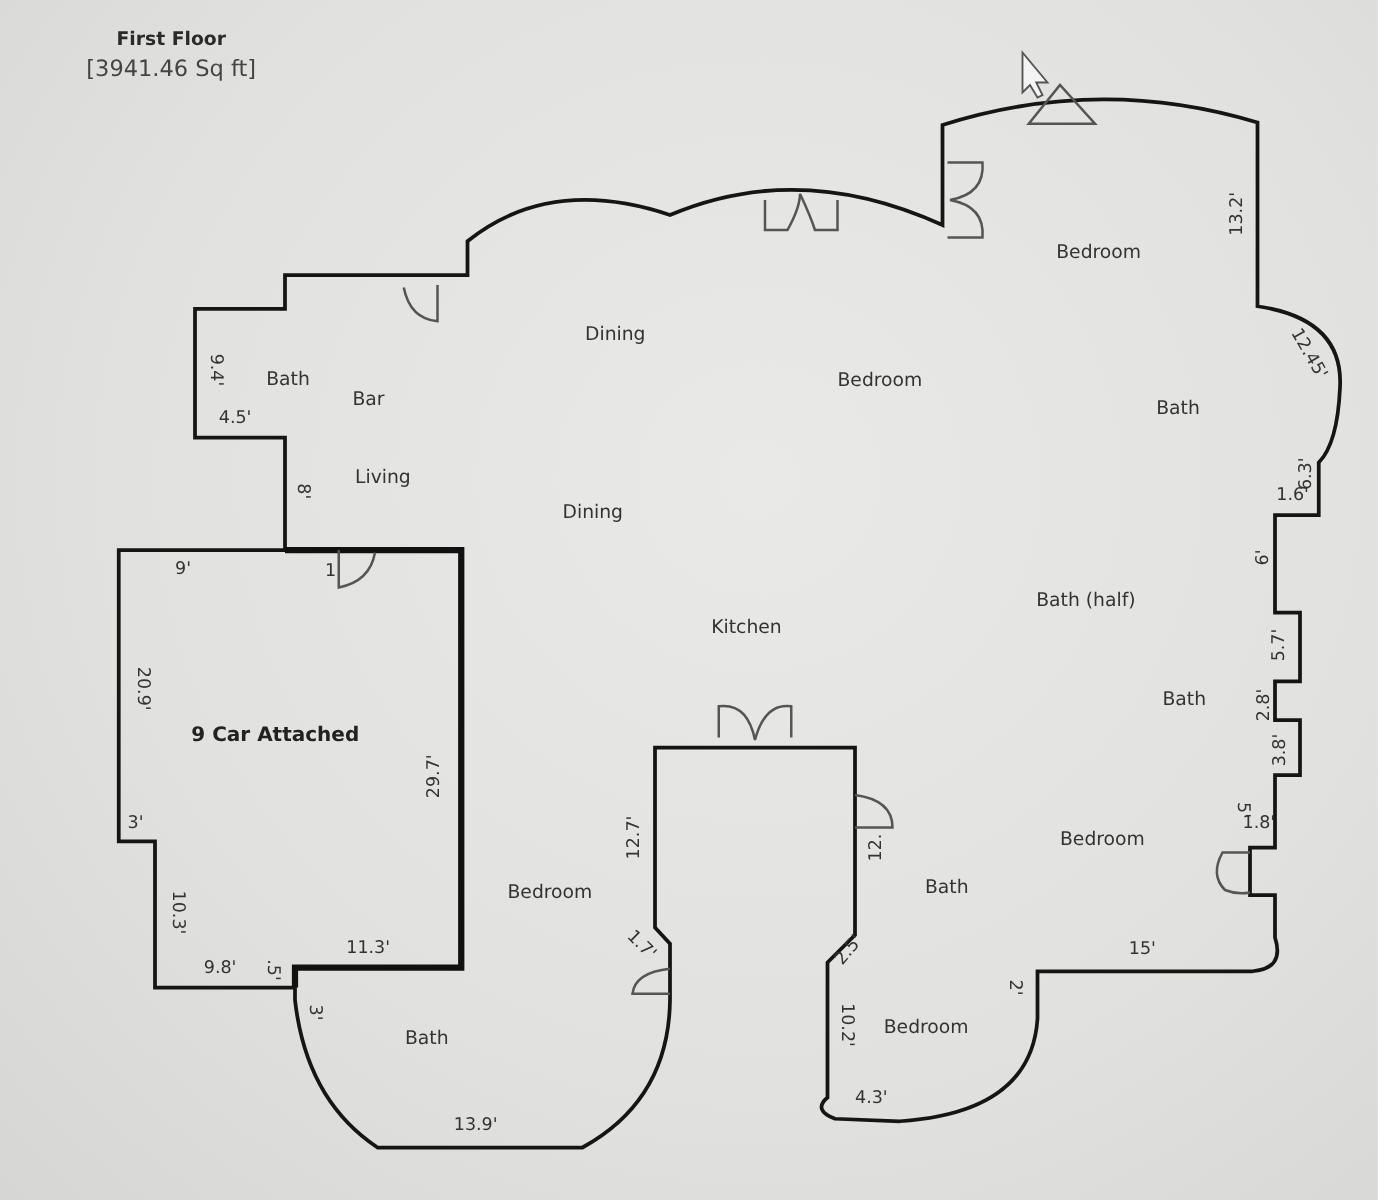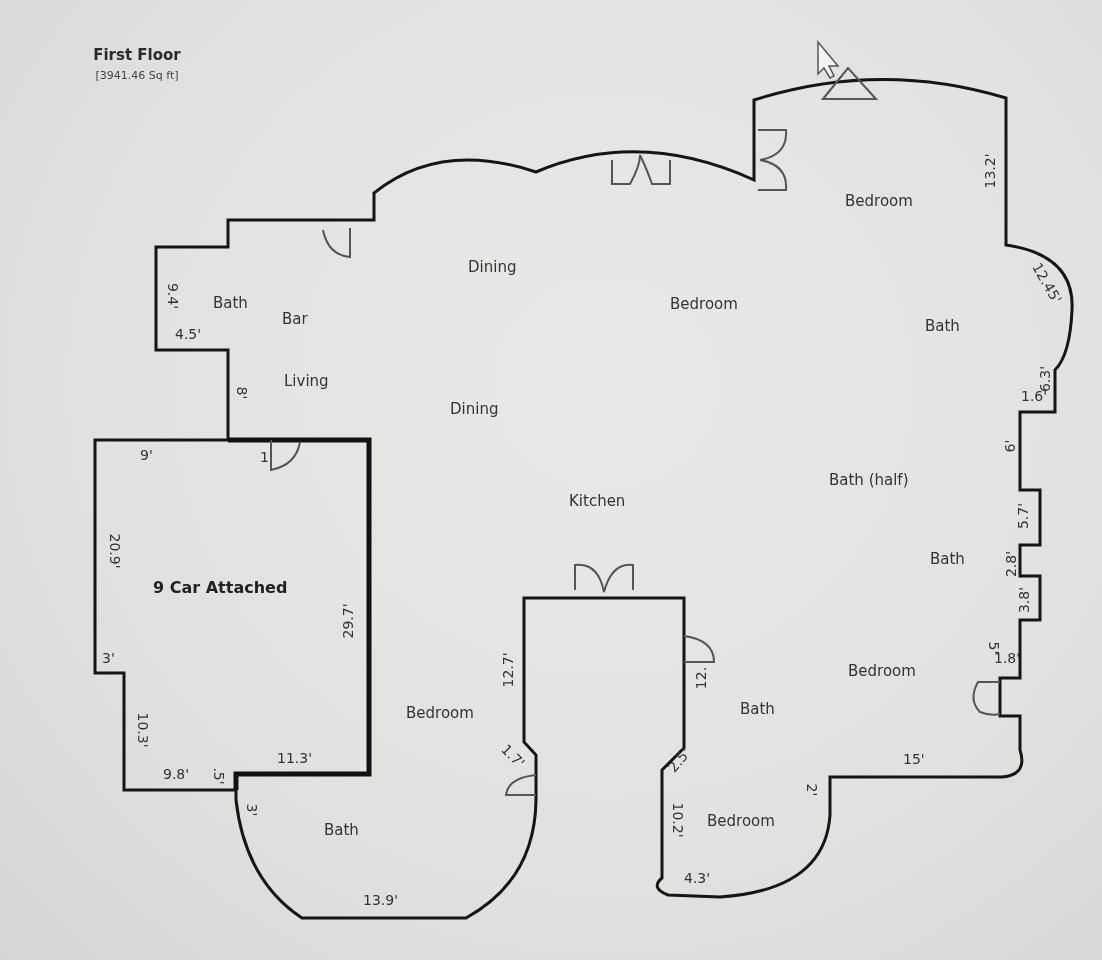--- a/index.html
+++ b/index.html
@@ -7,22 +7,22 @@
       width: 1102px; height: 960px; overflow: hidden;
       background: #e2e2e0;
       font-family: "DejaVu Sans", sans-serif;
       position: relative;
     }
     .bg {
       position: absolute; inset: 0;
       background: radial-gradient(ellipse at 55% 40%, #e9e9e7 0%, #e1e1df 60%, #d6d6d4 100%);
     }
     .header { position: absolute; left: 62px; top: 22px; text-align: center; width: 150px; }
-    .title { font-weight: bold; font-size: 15px; color: #2a2a2a; margin-top: 24px; }
-    .area { font-size: 11px; color: #444; margin-top: 5px; }
+    .title { font-weight: bold; font-size: 15px; color: #2a2a2a; }
+    .area { font-size: 18px; color: #444; margin-top: 5px; }
     svg { position: absolute; left: 0; top: 0; }
     .wall { fill: none; stroke: #151515; stroke-width: 3; stroke-linejoin: miter; }
     .wall-thick { fill: none; stroke: #111; stroke-width: 5; }
     .door { fill: none; stroke: #555; stroke-width: 2; }
     .lbl { position: absolute; font-size: 15px; color: #333; white-space: nowrap; }
     .lbl.bold { font-weight: bold; color: #222; font-size: 16px; }
     .dim { position: absolute; font-size: 14px; color: #333; white-space: nowrap; }
     .rot90 { transform: rotate(90deg); transform-origin: center; }
     .rot-90 { transform: rotate(-90deg); transform-origin: center; }
   </style>

